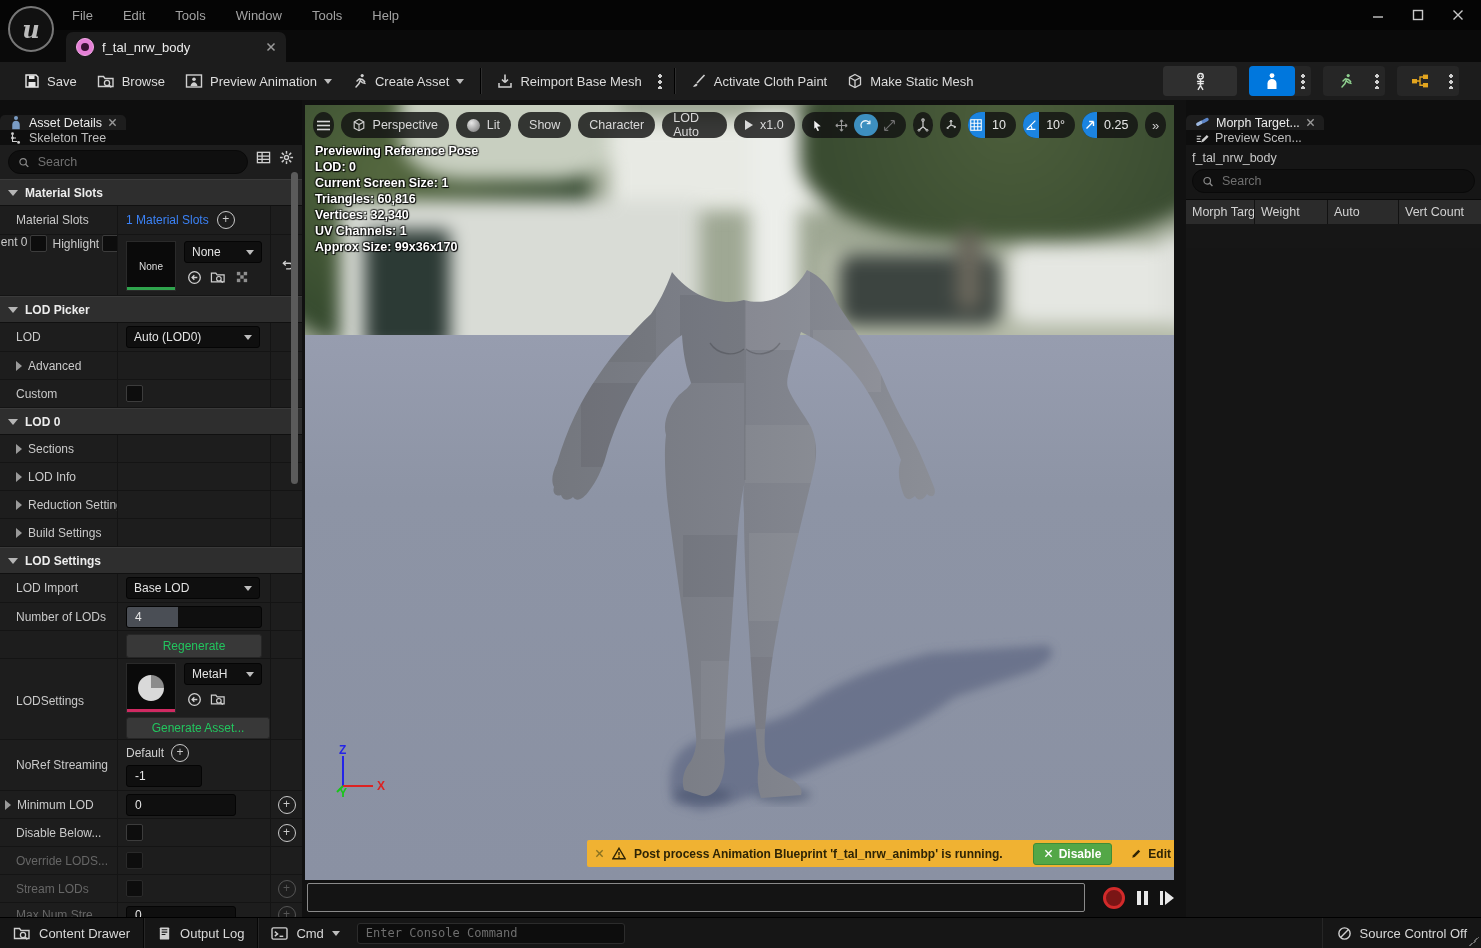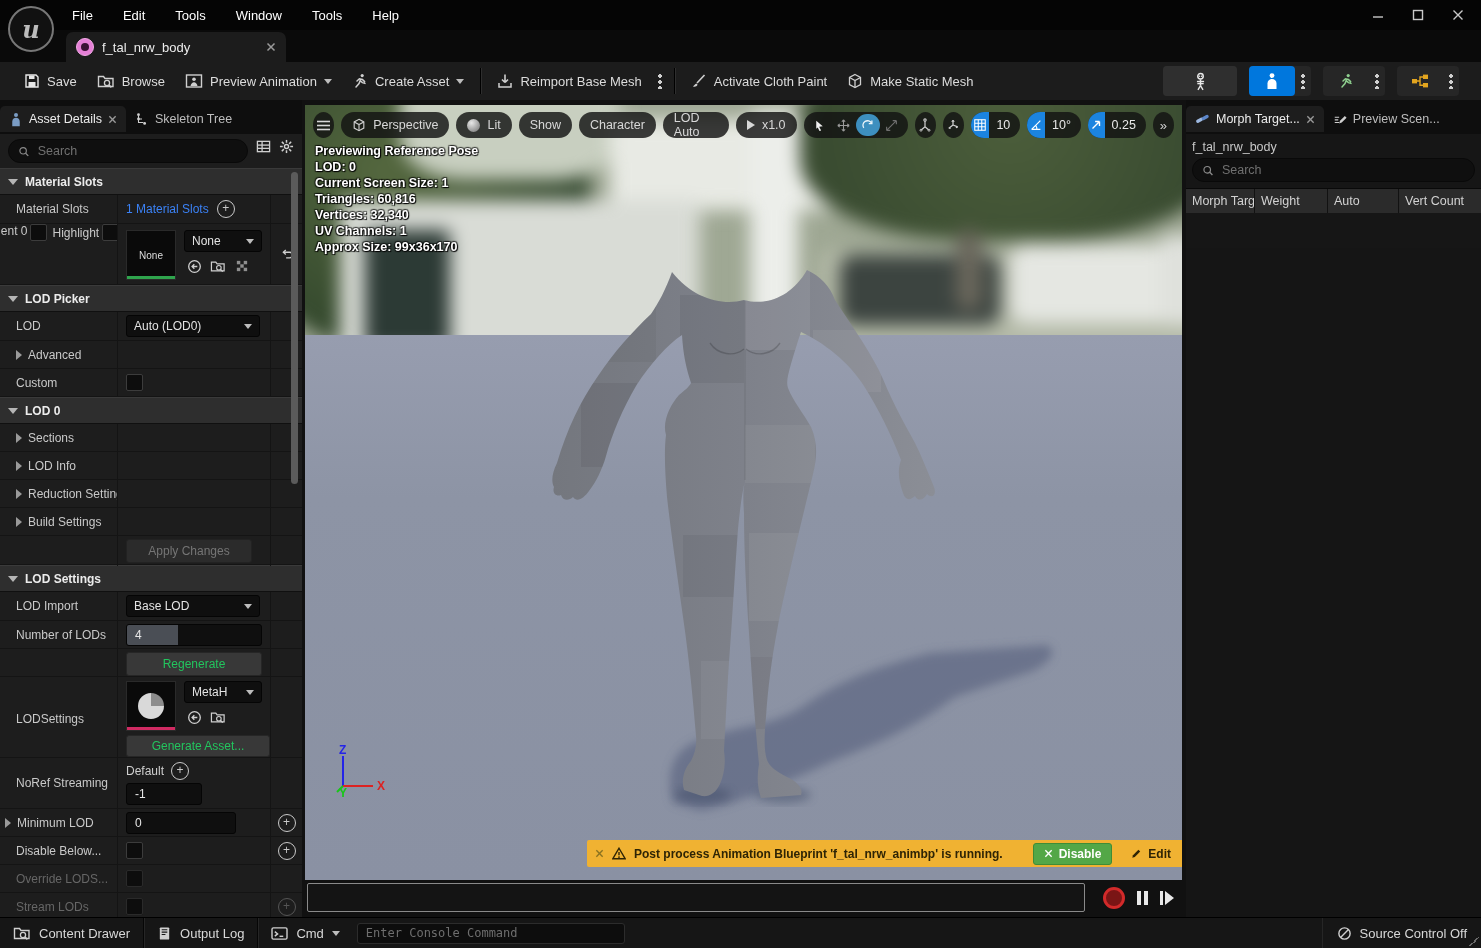--- a/index.html
+++ b/index.html
@@ -2,21 +2,21 @@
 <html><head>
 <meta charset="utf-8">
 <style>
   html,body{margin:0;padding:0;background:#000;}
   body{width:1481px;height:948px;position:relative;overflow:hidden;
        font-family:"Liberation Sans","DejaVu Sans",sans-serif;color:#d6d6d6;
        -webkit-font-smoothing:antialiased;}
   
   #titlebar{position:absolute;left:0;top:0;right:0;height:30px;background:#050505;}
   #menubar{position:absolute;left:60px;top:0;height:30px;display:flex;align-items:center;gap:6px;}
-  .menu-item{padding:4px 12px;font-size:13px;color:#ffffff;cursor:default;}
+  .menu-item{padding:4px 12px;font-size:13px;color:#a3a3a3;cursor:default;}
   #logo{position:absolute;left:8px;top:6px;width:42px;height:42px;border-radius:50%;
         background:#111;border:2px solid #777;z-index:30;display:flex;align-items:center;justify-content:center;}
   #logo span{font-family:"DejaVu Serif",serif;font-weight:bold;font-style:italic;font-size:24px;color:#bbb;}
   #win-controls{position:absolute;right:10px;top:0;height:30px;display:flex;align-items:center;gap:14px;}
   .winbtn{width:26px;height:22px;display:flex;align-items:center;justify-content:center;color:#c9c9c9;}
   
   #tabbar{position:absolute;left:0;top:30px;right:0;height:32px;background:#0a0a0a;}
   #asset-tab{position:absolute;left:66px;top:2px;height:30px;width:200px;background:#1c1c1c;
              border-radius:7px 7px 0 0;display:flex;align-items:center;padding:0 10px;gap:8px;}
   .tab-pink{width:16px;height:16px;border-radius:50%;background:#e57fd6;border:1px solid #f2a9e6;
@@ -32,21 +32,21 @@
   .chev{width:0;height:0;border-left:4px solid transparent;border-right:4px solid transparent;border-top:5px solid #bdbdbd;display:inline-block;}
   #tb-right{margin-left:auto;display:flex;align-items:center;gap:12px;padding-right:22px;}
   .mode-group{display:flex;align-items:center;background:#262626;border-radius:4px;height:30px;}
   .mode-btn{width:46px;height:30px;display:flex;align-items:center;justify-content:center;border-radius:4px;}
   .mode-btn.wide{width:74px;background:#2f2f2f;}
   .mode-btn.active{background:#0077dd;}
   
   .panel{background:#161616;position:absolute;top:100px;bottom:30px;}
   #left-panel{left:0;width:302px;}
   #right-panel{left:1186px;width:295px;}
-  .ptabs{height:30px;display:flex;align-items:center;background:#0e0e0e;padding-top:4px;}
+  .ptabs{height:30px;display:flex;align-items:flex-start;background:#0e0e0e;padding-top:15px;flex-direction:column;}
   .ptab{display:flex;align-items:center;gap:6px;padding:0 9px;height:26px;font-size:12.5px;color:#bdbdbd;}
   .ptab.active{background:#1d1d1d;border-radius:5px 5px 0 0;color:#ececec;}
   .searchrow{display:flex;align-items:flex-start;gap:8px;padding:5px 8px;background:#1d1d1d;}
   .searchbox{flex:1;display:flex;align-items:center;gap:6px;background:#0f0f0f;border-radius:12px;height:22px;padding:0 9px;border:1px solid #090909;}
   .searchbox input{background:transparent;border:0;outline:0;color:#ddd;font-size:12.5px;width:100%;font-family:inherit;}
   .searchbox input::placeholder{color:#707070;}
   
   .cat{height:25px;background:#2e2e2e;border-top:1px solid #3a3a3a;border-bottom:1px solid #101010;
        display:flex;align-items:center;gap:7px;padding:0 8px;font-size:12px;font-weight:bold;color:#ececec;}
   .car-d{width:0;height:0;border-left:5px solid transparent;border-right:5px solid transparent;border-top:6px solid #b5b5b5;}
@@ -76,21 +76,21 @@
   .mini-ic{display:flex;align-items:center;justify-content:center;width:20px;height:18px;color:#cfcfcf;}
   #lscroll{position:absolute;right:4px;top:72px;width:7px;height:312px;background:#5b5b5b;border-radius:4px;}
   
   #rp-title{padding:6px 6px 2px 6px;font-size:12.5px;color:#c8c8c8;}
   #rp-cols{display:flex;border-top:1px solid #090909;}
   #rp-cols .col{background:#2b2b2b;border-right:1px solid #121212;height:24px;display:flex;align-items:center;
                 padding:0 6px;font-size:12.5px;color:#d2d2d2;white-space:nowrap;overflow:hidden;}
   #rp-body{position:absolute;left:0;right:0;top:148px;bottom:0;background:#151515;}
   
   #center{position:absolute;left:302px;top:100px;width:884px;bottom:30px;background:#111;}
-  #viewport{position:absolute;left:3px;top:5px;right:4px;height:775px;background:#4c1d95;overflow:hidden;}
+  #viewport{position:absolute;left:3px;top:5px;right:12px;height:775px;background:#4c1d95;overflow:hidden;}
   #photo{position:absolute;left:0;top:0;right:0;height:230px;background:#9fa894;overflow:hidden;}
   #photo .blur{position:absolute;inset:-25px;filter:blur(9px);}
   .pb{position:absolute;border-radius:40%;}
   #floor{position:absolute;left:0;top:230px;right:0;bottom:0;
          background:linear-gradient(180deg,#979daf 0%,#8d94a5 30%,#8a91a3 100%);}
   #mesh-svg{position:absolute;left:0;top:0;}
   
   #vtb{position:absolute;left:8px;top:7px;right:8px;display:flex;align-items:center;gap:7px;z-index:10;}
   .vpill{background:rgba(18,18,18,0.82);border-radius:13px;height:26px;display:flex;align-items:center;
          padding:0 11px;gap:7px;font-size:12.5px;color:#d8d8d8;}
@@ -582,29 +582,20 @@
       <div class="xc"></div>
     </div>
   <div class="prow h27">
       <div class="lc">
         <span class="car-r"></span>
         <span>Build Settings</span>
       </div>
       <div class="vc"></div>
       <div class="xc"></div>
     </div>
-  <div class="prow h28">
-      <div class="lc"></div>
-      <div class="vc">
-        <div class="btn disabled" style="width:104px">
-          <span>Apply Changes</span>
-        </div>
-      </div>
-      <div class="xc"></div>
-    </div>
 
   <div class="cat">
       <span class="car-d"></span>
       <span>LOD Settings</span>
     </div>
   <div class="prow h28">
     <div class="lc">LOD Import</div>
     <div class="vc">
         <div class="combo" style="width:118px">
           <span>Base LOD</span>

